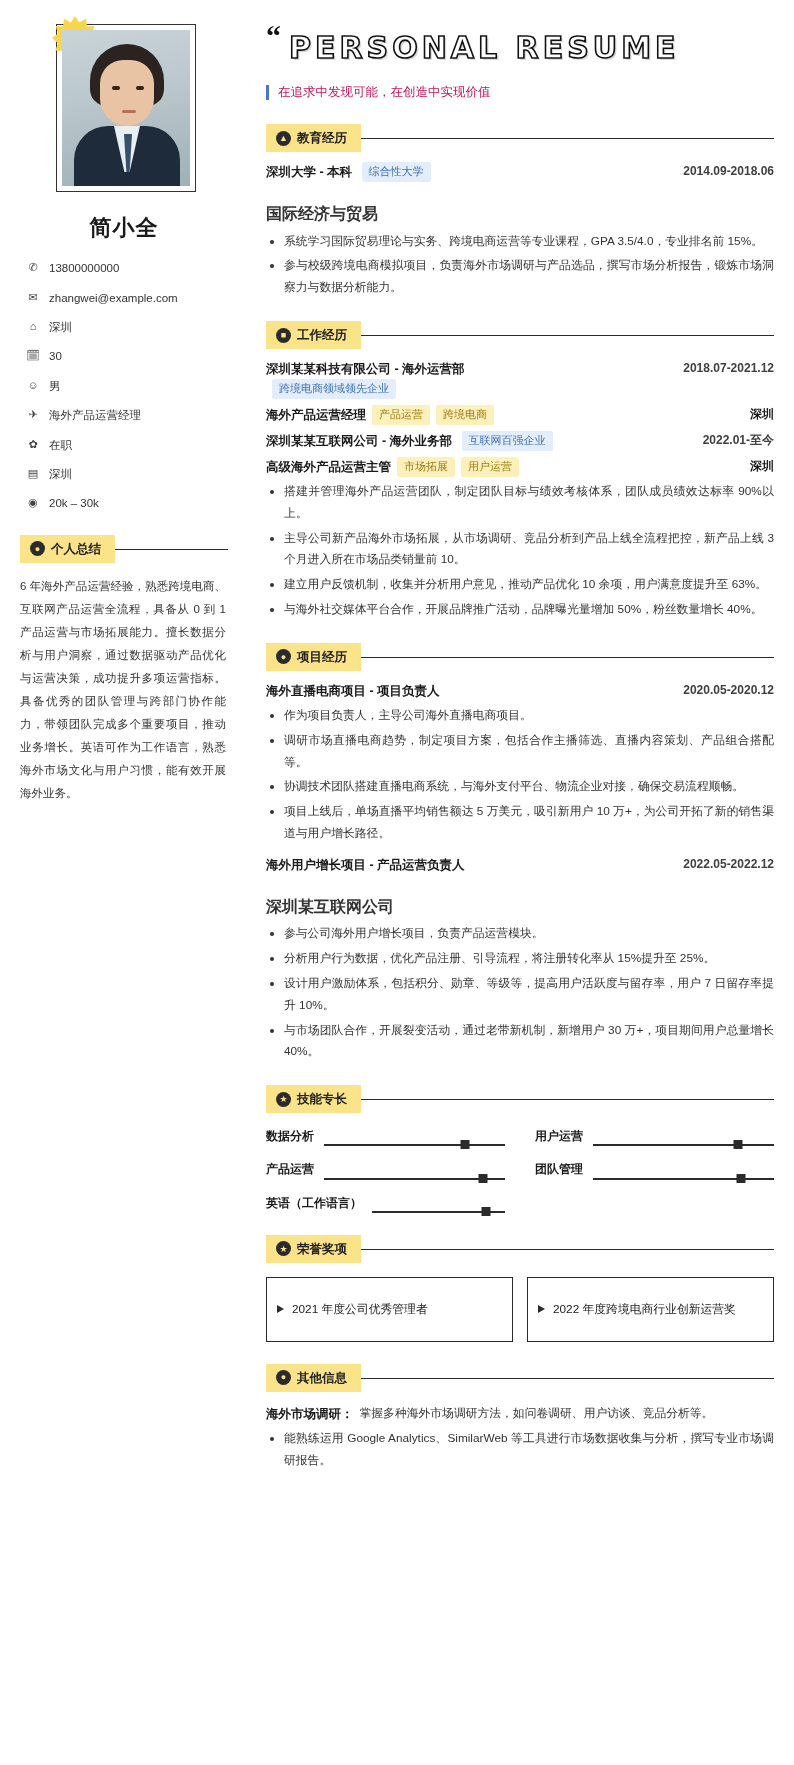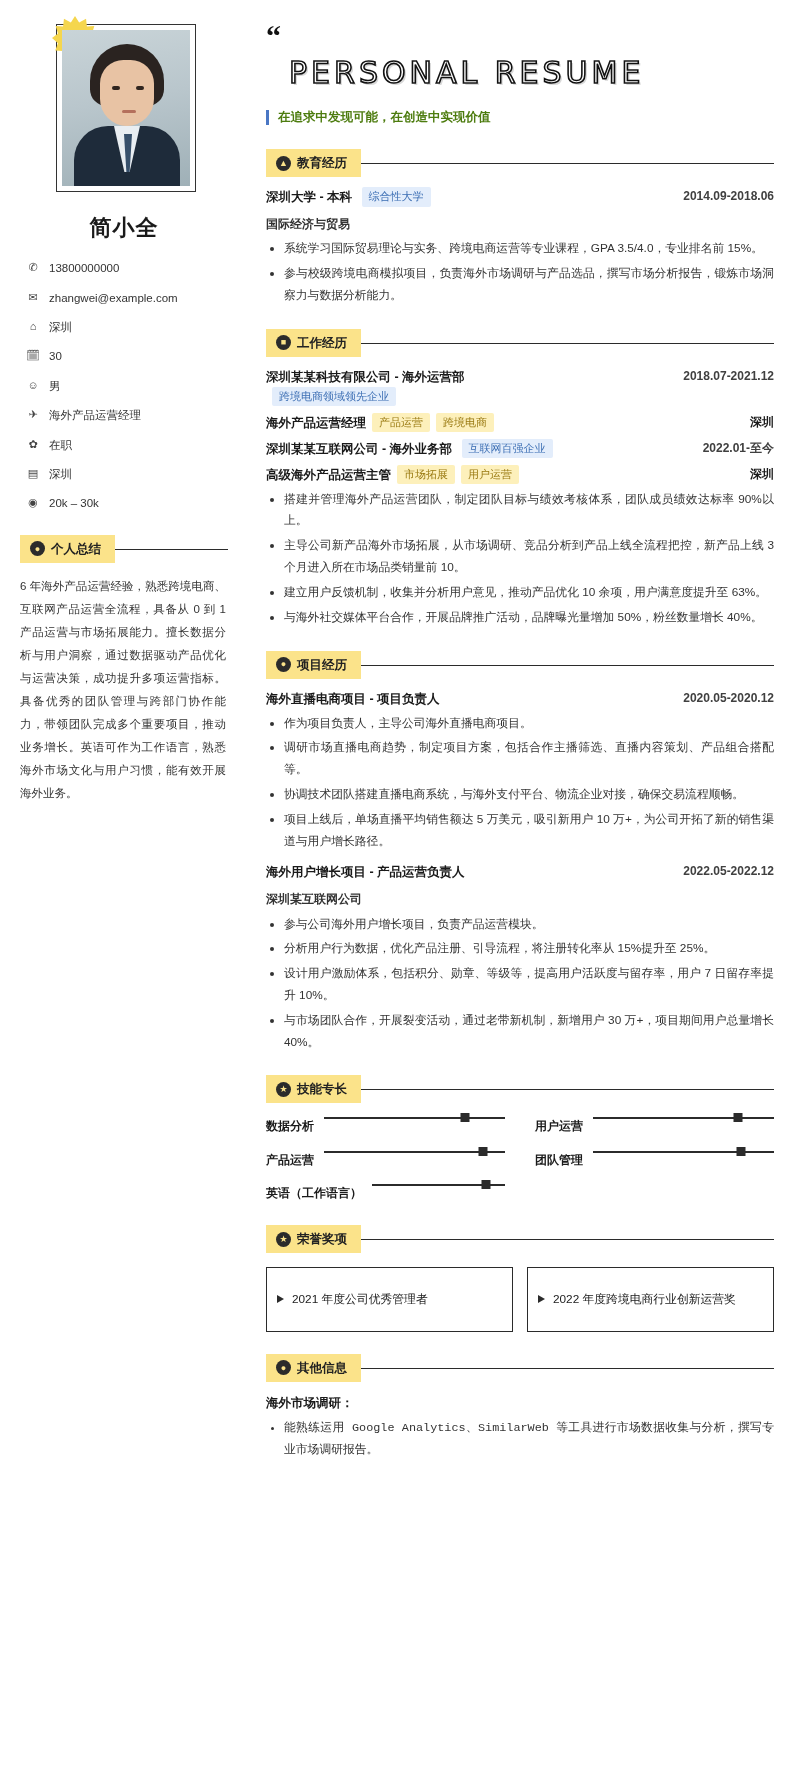--- a/index.html
+++ b/index.html
@@ -57,66 +57,65 @@
     width:15px; height:15px; border-radius:50%; background:#2b2b2b; color:#fbe38a;
     font-size:9px; display:inline-flex; align-items:center; justify-content:center;
   }
   .summary { font-size:11.5px; line-height:2.0; color:#333; text-align:justify; padding-right:2px; }
 
   
   .right { flex:1; padding-left: 24px; border-left:none; }
   .title-row { display:flex; align-items:flex-start; gap:8px; padding-top:6px;}
   .quote-mark { font-size:30px; line-height:0.8; color:#111; font-weight:bold; font-family:"Liberation Serif", serif;}
   .resume-title {
-    font-size:30px; font-weight:normal; letter-spacing:4px;
+    font-size:30px; font-weight:bold; letter-spacing:4px;
     color:#fff;
     -webkit-text-stroke: 1.6px #111;
     text-shadow: 2px 2px 0 #d9d9d9;
     font-family:"DejaVu Sans", sans-serif;
-    margin-top:25px;
   }
   .subtitle-row { display:flex; align-items:center; gap:9px; margin:10px 0 4px 0;}
   .subtitle-bar { width:3px; height:15px; background:#4a77c4; }
-  .subtitle { font-size:12.5px; color:#4d7c0f;font-weight:bold; }
+  .subtitle { font-size:12.5px; color:#be185d; }
 
   .r-pill-row { position:relative; margin: 22px 0 10px 0; }
   .r-pill-row .rule { position:absolute; left:0; right:0; top:50%; height:1px; background:#2b2b2b; }
   .r-pill-row .section-pill { position:relative; }
 
   .entry { margin-bottom: 6px; }
   .entry-head { display:flex; align-items:flex-start; gap:8px; }
   .entry-head .org { font-weight:bold; font-size:12.5px; color:#1a1a1a; flex:1 1 auto; }
   .entry-head .date { font-weight:bold; font-size:12px; color:#404040; white-space:nowrap; margin-left:auto; padding-left:8px;}
   .tag { display:inline-block; padding:1px 7px; font-size:11px; border-radius:2px; margin-left:6px; font-weight:normal; vertical-align:1px;}
   .tag-blue { background:#e3edfb; color:#3d6fb4; }
   .tag-yellow { background:#fdf0bb; color:#9a7a12; }
   .role-line { display:flex; align-items:center; gap:0; margin:6px 0 4px 0; }
   .role-line .role { font-weight:bold; font-size:12.5px; color:#1a1a1a; }
   .role-line .city { margin-left:auto; font-weight:bold; font-size:12px; color:#1a1a1a;}
-  .sub-line { font-size:12px; color:#333; margin:8px 0 4px 0; }
+  .sub-line { font-size:16px; color:#333; margin:19px 0 4px 0; }
   ul.bullets { margin:4px 0 10px 0; padding-left:18px; }
   ul.bullets li { font-size:11.8px; line-height:1.85; color:#333; margin-bottom:3px; text-align:justify; }
 
   
   .skills-grid { display:grid; grid-template-columns: 1fr 1fr; gap: 14px 30px; margin:14px 0 6px 0; }
-  .skill { display:flex; align-items:flex-start; gap:10px; }
+  .skill { display:flex; align-items:flex-end; gap:10px; }
   .skill-name { font-size:12px; font-weight:bold; color:#1a1a1a; white-space:nowrap; }
   .skill-track { position:relative; flex:1; height:2px; background:#2b2b2b; }
   .skill-knob { position:absolute; top:-4px; width:9px; height:9px; background:#2b2b2b; transform:translateX(-50%); }
 
   
   .honors { display:flex; gap:14px; margin:14px 0 6px 0; }
   .honor {
     flex:1; border:1px solid #2b2b2b; padding:22px 10px; font-size:11.8px; color:#222;
     display:flex; align-items:center; gap:8px;
   }
   .honor .tri { width:0; height:0; border-left:7px solid #2b2b2b; border-top:4.5px solid transparent; border-bottom:4.5px solid transparent; }
 
   
-  .other-block { margin-top:12px;font-family:Liberation Mono, monospace; }
+  .other-block { margin-top:12px; }
   .other-title { font-weight:bold; font-size:12.5px; color:#1a1a1a; display:inline-block; }
   .other-inline { font-size:11.8px; color:#333; }
   .other-row { display:flex; gap:6px; align-items:flex-start; }
 </style>
 </head>
 <body>
 
 <div class="page">
 
   <div class="left">
@@ -362,20 +361,21 @@
     <div class="r-pill-row">
       <div class="rule"></div>
       <span class="section-pill">
         <span class="badge-ic">●</span>
         <span>其他信息</span>
       </span>
     </div>
     <div class="other-block">
       <div class="other-row">
         <span class="other-title">海外市场调研：</span>
+        <span class="other-inline">掌握多种海外市场调研方法，如问卷调研、用户访谈、竞品分析等。</span>
       </div>
       <ul class="bullets">
         <li>能熟练运用 Google Analytics、SimilarWeb 等工具进行市场数据收集与分析，撰写专业市场调研报告。</li>
       </ul>
     </div>
 
   </div>
 </div>
 
 </body></html>

